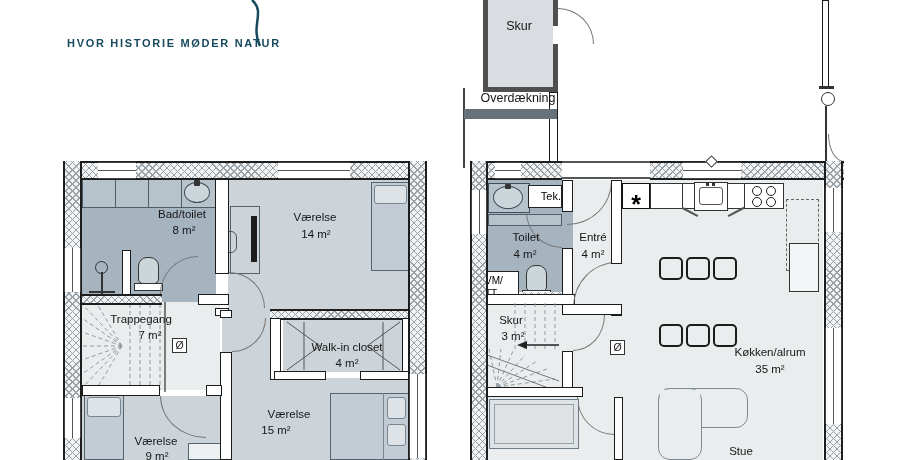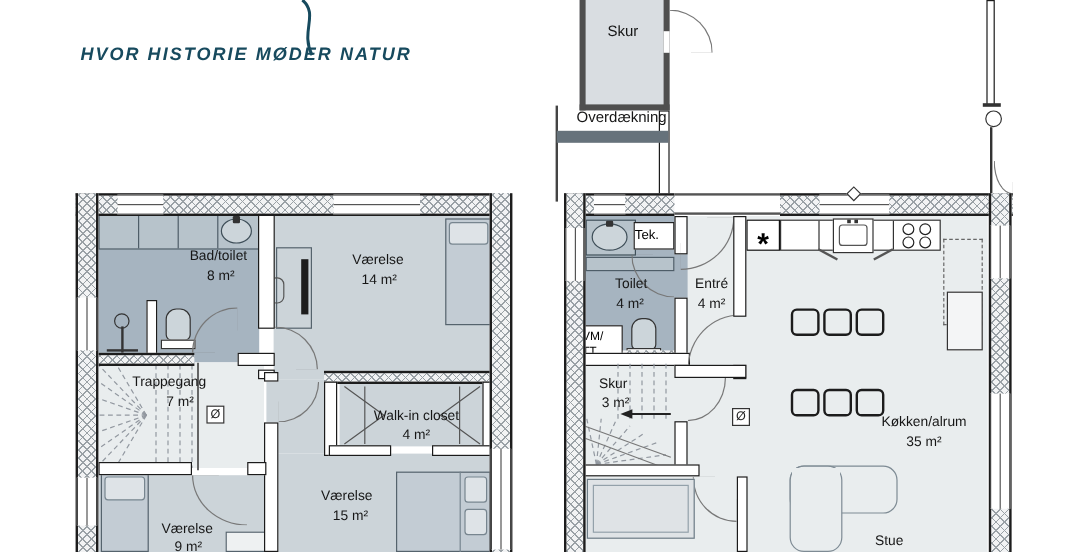--- a/index.html
+++ b/index.html
@@ -30,22 +30,22 @@
   .arc-br { border-bottom:1.2px solid #777; border-right:1.2px solid #777; border-bottom-right-radius:100% 100%; }
   .furn { border:1.2px solid #55636d; }
   .lbl { position:absolute; transform:translateX(-50%); font-size:11.5px; color:#161616; white-space:nowrap; }
   .lbl-lg { font-size:12.5px; }
   .symbox { background:#fff; border:1px solid #333; font-size:10.5px; line-height:13px;
             text-align:center; color:#222; }
   .chair { border:2px solid #1c1c1c; border-radius:5px; }
   .logo-clip { position:absolute; left:63px; top:0; width:215px; height:27px; overflow:hidden; }
   .logo-text { display:block; margin-top:-21px; font-size:44px; font-weight:bold;
                letter-spacing:6px; color:#174a5e; }
-  .tagline { position:absolute; left:67px; top:37px; font-size:15px; font-weight:bold;
-             letter-spacing:1.7px; color:#174a5e; white-space:nowrap;font-style:italic; }
+  .tagline { position:absolute; left:67px; top:37px; font-size:11px; font-weight:bold;
+             letter-spacing:1.7px; color:#174a5e; white-space:nowrap; }
 </style>
 </head>
 <body>
 
 <div class="canvas">
 
   <div class="a" style="left:0;top:0;width:300px;height:60px">
     <svg class="a" style="left:244px;top:0" width="28" height="48">
       <path d="M8,0 C22,12 6,26 16,46" stroke="#174a5e" stroke-width="2.5" fill="none"></path>
     </svg>
@@ -148,21 +148,21 @@
     <div class="a symbox" style="left:172px;top:338px;width:15px;height:15px">Ø</div>
     <div class="lbl" style="left:182px;top:208px">Bad/toilet</div>
     <div class="lbl" style="left:184px;top:224px">8 m²</div>
     <div class="lbl" style="left:315px;top:211px">Værelse</div>
     <div class="lbl" style="left:316px;top:228px">14 m²</div>
     <div class="lbl" style="left:141px;top:313px">Trappegang</div>
     <div class="lbl" style="left:150px;top:329px">7 m²</div>
     <div class="lbl" style="left:347px;top:341px">Walk-in closet</div>
     <div class="lbl" style="left:347px;top:357px">4 m²</div>
     <div class="lbl" style="left:289px;top:408px">Værelse</div>
-    <div class="lbl" style="left:292px;top:424px">15 m²</div>
+    <div class="lbl" style="left:276px;top:424px">15 m²</div>
     <div class="lbl" style="left:156px;top:435px">Værelse</div>
     <div class="lbl" style="left:157px;top:450px">9 m²</div>
   </div>
 
   <div class="a" style="left:0;top:0;width:905px;height:460px">
 
     <div class="a" style="left:483px;top:0;width:75px;height:92px;background:#d9dde1;border:5px solid #4f4f4f;border-top:none"></div>
     <div class="a" style="left:553px;top:26px;width:5px;height:18px;background:#fff"></div>
     <div class="a arc-tr" style="left:558px;top:8px;width:36px;height:36px"></div>
     <div class="a" style="left:463px;top:88px;width:2px;height:80px;background:#444"></div>
@@ -175,21 +175,21 @@
     <div class="a" style="left:825px;top:106px;width:2px;height:58px;background:#333"></div>
     <div class="a arc-bl" style="left:828px;top:134px;width:16px;height:28px"></div>
 
     <div class="a" style="left:487px;top:180px;width:336px;height:280px;background:#e9edee"></div>
     <div class="a" style="left:487px;top:180px;width:86px;height:122px;background:#a6b4c0"></div>
 
     <div class="a" style="left:488px;top:183px;width:42px;height:30px;background:#b7c3cb;border:1.2px solid #3f4f59"></div>
     <div class="a" style="left:493px;top:186px;width:30px;height:23px;background:#ccd5da;border:1.2px solid #3f4f59;border-radius:50%"></div>
     <div class="a" style="left:505px;top:184px;width:6px;height:5px;background:#333;border-radius:1px"></div>
     <div class="a" style="left:488px;top:214px;width:74px;height:12px;background:#b7c3cb;border:1px solid #4e5d68"></div>
-    <div class="a" style="left:528px;top:185px;width:34px;height:23px;background:#fff;border:1.3px solid #222;text-align:left;font-size:11px;line-height:21px">Tek.</div>
+    <div class="a" style="left:528px;top:185px;width:34px;height:23px;background:#fff;border:1.3px solid #222;text-align:right;font-size:11px;line-height:21px">Tek.</div>
     <div class="a" style="left:481px;top:271px;width:38px;height:32px;background:#fff;border:1.3px solid #222;font-size:10px;line-height:1.3;padding:2px 0 0 3px">
       <span style="display:block">VM/</span>
       <span style="display:block">TT</span>
     </div>
     <div class="a" style="left:526px;top:265px;width:21px;height:27px;background:#ccd5da;border:1.3px solid #333;border-radius:9px 9px 5px 5px"></div>
     <div class="a" style="left:522px;top:290px;width:29px;height:8px;background:#fff;border:1.3px solid #333"></div>
     <div class="a xh" style="left:519px;top:292px;width:46px;height:10px"></div>
 
     <div class="a iw" style="left:562px;top:180px;width:11px;height:32px"></div>
     <div class="a iw" style="left:562px;top:248px;width:11px;height:56px"></div>

